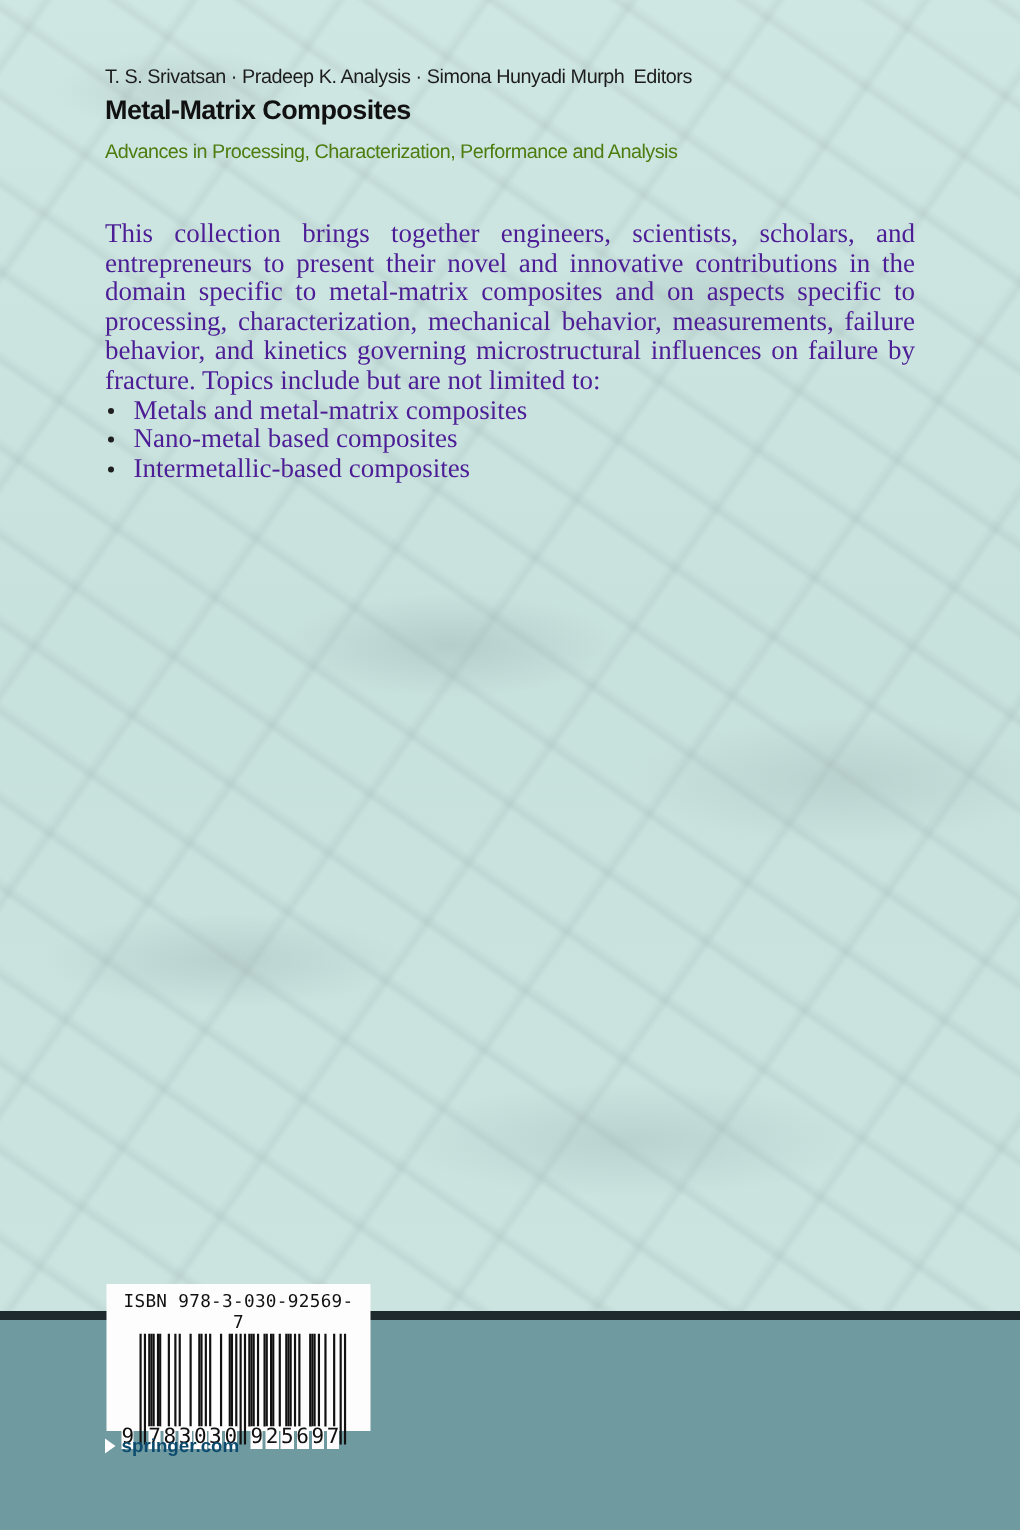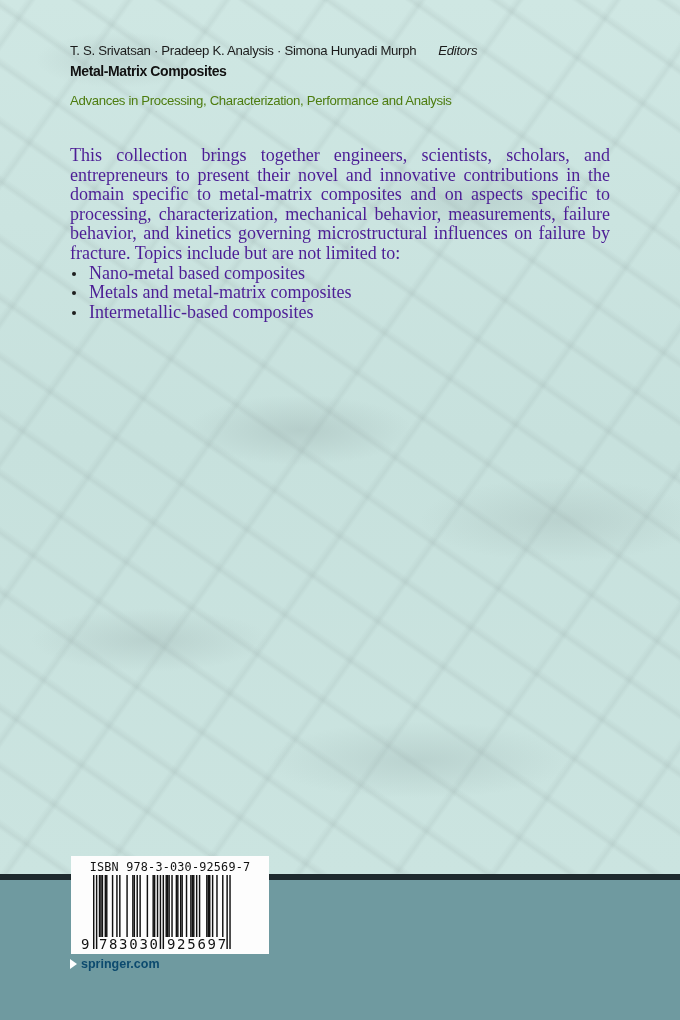--- a/index.html
+++ b/index.html
@@ -19,24 +19,24 @@
       radial-gradient(ellipse 220px 55px at 420px 760px, rgba(150,172,170,0.30), transparent 70%),
       repeating-linear-gradient(35deg, rgba(255,255,255,0) 0px, rgba(255,255,255,0) 38px, rgba(150,168,166,0.18) 42px, rgba(255,255,255,0) 48px),
       repeating-linear-gradient(-55deg, rgba(255,255,255,0) 0px, rgba(255,255,255,0) 70px, rgba(140,160,158,0.14) 74px, rgba(255,255,255,0) 80px),
       linear-gradient(180deg, #cfe7e3 0%, #c7e1dd 50%, #cbe4e0 100%);
   }
   .editors {
     position: absolute; left: 70px; top: 43px;
     font-family: "Liberation Sans", sans-serif; font-size: 13.2px; color: #1c1c1c;
     letter-spacing: -0.3px; white-space: nowrap;
   }
-  .editors .role { font-style: italic; margin-left: 22px; }
+  .editors .role { margin-left: 6px; }
   .title {
     position: absolute; left: 70px; top: 63px;
-    font-family: "Liberation Sans", sans-serif; font-weight: bold; font-size: 14px;
+    font-family: "Liberation Sans", sans-serif; font-weight: bold; font-size: 18px;
     color: #111; letter-spacing: -0.4px; white-space: nowrap;
   }
   .subtitle {
     position: absolute; left: 70px; top: 93px;
     font-family: "Liberation Sans", sans-serif; font-size: 13.2px; color: #4d7c0f;
     letter-spacing: -0.35px; white-space: nowrap;
   }
   .body {
     position: absolute; left: 70px; top: 146px; width: 540px;
     font-size: 18px; line-height: 19.6px; color: #4c1d95;
@@ -50,21 +50,21 @@
   }
   .para2 { margin-top: 14px; }
 
   .band {
     position: absolute; left: 0; top: 874px; width: 680px; height: 6px; background: #1e2a2e;
   }
   .footer {
     position: absolute; left: 0; top: 880px; width: 680px; height: 140px; background: #6f9aa0;
   }
   .isbn-box {
-    position: absolute; left: 71px; top: 856px; width: 198px; height: 98px;
+    position: absolute; left: 71px; top: 856px; width: 176px; height: 98px;
     background: #fdfdfd; box-sizing: border-box; padding: 4px 8px 0 8px;
   }
   .isbn-text {
     font-family: "DejaVu Sans Mono", monospace; font-size: 11.8px; color: #111;
     text-align: center; letter-spacing: 0.2px; line-height: 14px;
   }
   .barcode-wrap { position: relative; width: 160px; height: 76px; margin-top: 1px; }
   .barcode { position: absolute; left: 0; top: 0; }
   .isbn-digits {
     position: absolute; left: 0; bottom: -1px; width: 160px; height: 16px;
@@ -88,22 +88,22 @@
 <div class="marble"></div>
 
 <div class="editors"><span>T. S. Srivatsan · Pradeep K. Analysis · Simona Hunyadi Murph</span><span class="role">Editors</span></div>
 
 <div class="title">Metal-Matrix Composites</div>
 <div class="subtitle">Advances in Processing, Characterization, Performance and Analysis</div>
 
 <div class="body">
   <p class="para">This collection brings together engineers, scientists, scholars, and entrepreneurs to present their novel and innovative contributions in the domain specific to metal-matrix composites and on aspects specific to processing, characterization, mechanical behavior, measurements, failure behavior, and kinetics governing microstructural influences on failure by fracture. Topics include but are not limited to:</p>
   <ul class="bullets">
+    <li><span class="dot"></span><span>Metals and metal-matrix composites</span></li>
     <li><span class="dot"></span><span>Nano-metal based composites</span></li>
-    <li><span class="dot"></span><span>Metals and metal-matrix composites</span></li>
     <li><span class="dot"></span><span>Intermetallic-based composites</span></li>
   </ul>
 </div>
 
 <div class="band"></div>
 <div class="footer"></div>
 
 <div class="isbn-box">
   <div class="isbn-text">ISBN 978-3-030-92569-7</div>
   <div class="barcode-wrap">

